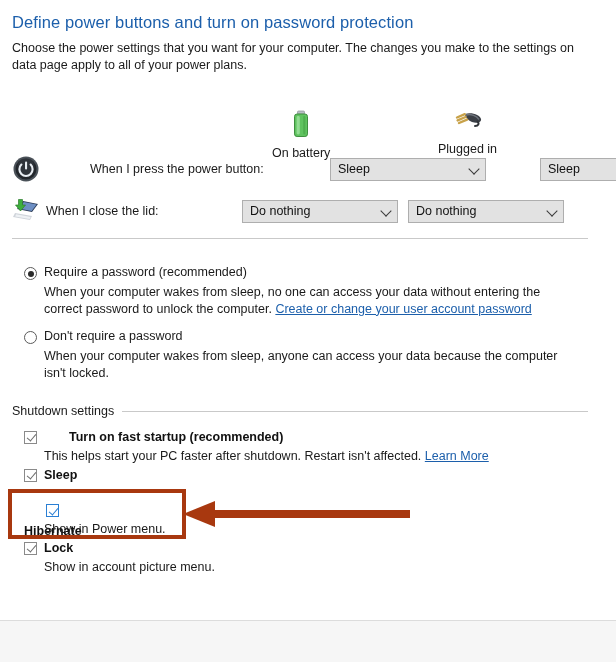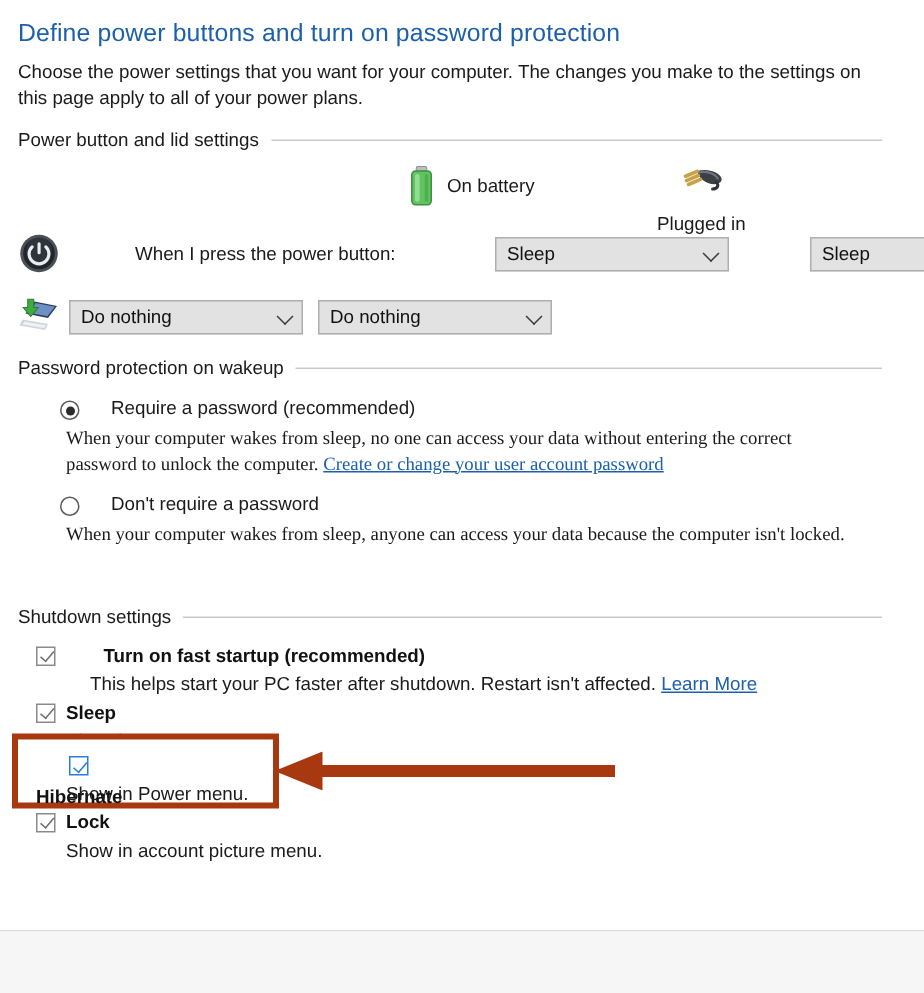--- a/index.html
+++ b/index.html
@@ -64,21 +64,21 @@
 
   
   .col-head {
     position: absolute;
     display: flex;
     align-items: center;
     gap: 8px;
     font-size: 12.5px;
     white-space: nowrap;
   }
-  .colhead-battery { left: 272px; top: 110px; }
+  .colhead-battery { left: 272px; top: 110px; flex-direction: column; }
   .colhead-plug { left: 438px; top: 110px; flex-direction: column; }
 
   .ic-battery { width: 18px; height: 28px; position: relative; display:block; }
   .ic-plug { width: 30px; height: 24px; position: relative; display:block; }
 
   
   .setting-row {
     position: absolute;
     left: 12px;
     width: 576px;
@@ -139,24 +139,24 @@
     width: 7px;
     height: 7px;
     border-right: 1.4px solid #3a3a3a;
     border-bottom: 1.4px solid #3a3a3a;
     transform: rotate(45deg);
   }
 
   
   .radio-row {
     position: absolute;
-    left: 40px;
+    left: 24px;
     display: flex;
     align-items: flex-start;
-    gap: 21px;
+    gap: 7px;
     white-space: nowrap;
   }
   .radio {
     box-sizing: border-box;
     width: 13px;
     height: 13px;
     border-radius: 50%;
     border: 1px solid #5a5a5a;
     background: #fff;
     position: relative;
@@ -174,21 +174,20 @@
     background: #2b2b2b;
   }
   .opt-label { font-size: 12.5px; color: #1a1a1a; }
   .opt-desc {
     position: absolute;
     left: 44px;
     width: 530px;
     font-size: 12.5px;
     line-height: 16.5px;
     color: #1a1a1a;
-    font-family: Liberation Serif, serif;
   }
   a.link, .link {
     color: #1c5fab;
     text-decoration: underline;
     cursor: pointer;
   }
 
   
   .check-row {
     position: absolute;
@@ -288,26 +287,22 @@
     height: 41px;
     background: #f6f6f6;
   }
 </style>
 </head>
 <body>
 
 <div class="page">
 
   <div class="title">Define power buttons and turn on password protection</div>
-  <div class="intro">Choose the power settings that you want for your computer. The changes you make to the settings on this page apply to all of your power plans.</div>
-
-  <div class="group-head" style="top:86px;">
-    <span class="ghlabel">Power button and lid settings</span>
-    <span class="ghline"></span>
-  </div>
+  <div class="intro">Choose the power settings that you want for your computer. The changes you make to the settings on data page apply to all of your power plans.</div>
+
 
   <div class="col-head colhead-battery">
     <span class="ic-battery">
       <svg width="18" height="28" viewBox="0 0 18 28">
         <rect x="5.5" y="1" width="7" height="3.2" rx="1" fill="#b9bfc4" stroke="#8b9298" stroke-width="0.7"></rect>
         <rect x="2.5" y="4" width="13" height="22.5" rx="2.6" fill="#5fc35f" stroke="#3f8f3f" stroke-width="1"></rect>
         <rect x="4.6" y="6" width="3.2" height="18.5" rx="1.4" fill="#9ce09c" opacity="0.85"></rect>
         <rect x="11.2" y="6" width="2.2" height="18.5" rx="1" fill="#3f9b40" opacity="0.5"></rect>
       </svg>
     </span>
@@ -352,32 +347,32 @@
   <div class="setting-row row-lid">
     <span class="row-icon">
       <svg width="30" height="26" viewBox="0 0 30 26">
         <path d="M11 3 L26 6 L20 14 L5 11 Z" fill="#2b3b56"></path>
         <path d="M11.8 4 L24.6 6.5 L19.6 12.9 L6.6 10.4 Z" fill="#6d8fc4"></path>
         <path d="M3 15 L20 18 L18 22 L1 19 Z" fill="#cfd4da"></path>
         <path d="M4 16.3 L18.6 18.9 L17.6 20.9 L3.2 18.4 Z" fill="#eef1f4"></path>
         <path d="M6.5 1.5 L10.5 1.5 L10.5 7 L13.5 7 L8.5 13 L3.5 7 L6.5 7 Z" fill="#3dae3d" stroke="#2c7d2c" stroke-width="0.7"></path>
       </svg>
     </span>
+    <span class="row-label">When I close the lid:</span>
     <span class="combo">
       <span class="combo-text">Do nothing</span>
       <span class="chev"></span>
     </span>
     <span class="combo">
       <span class="combo-text">Do nothing</span>
       <span class="chev"></span>
     </span>
   </div>
 
   <div class="group-head" style="top:238px;">
-    <span class="ghlabel">Password protection on wakeup</span>
     <span class="ghline"></span>
   </div>
 
   <div class="radio-row" style="top:265px;">
     <span class="radio checked"></span>
     <span class="opt-label">Require a password (recommended)</span>
   </div>
   <div class="opt-desc" style="top:284px;">
     <span>When your computer wakes from sleep, no one can access your data without entering the correct password to unlock the computer. </span><span class="link">Create or change your user account password</span>
   </div>
@@ -390,21 +385,21 @@
 
   <div class="group-head" style="top:404px;">
     <span class="ghlabel">Shutdown settings</span>
     <span class="ghline"></span>
   </div>
 
   <div class="check-row" style="top:430px;gap:32px;">
     <span class="cbox checked"></span>
     <span class="check-label">Turn on fast startup (recommended)</span>
   </div>
-  <div class="check-desc" style="top:448px;margin-left:16px;">
+  <div class="check-desc" style="top:448px;">
     <span>This helps start your PC faster after shutdown. Restart isn't affected. </span><span class="link">Learn More</span>
   </div>
 
   <div class="check-row" style="top:468px;">
     <span class="cbox checked"></span>
     <span class="check-label">Sleep</span>
   </div>
   <div class="check-desc" style="top:486px;">Show in Power menu.</div>
 
   <div class="anno-box"></div>

